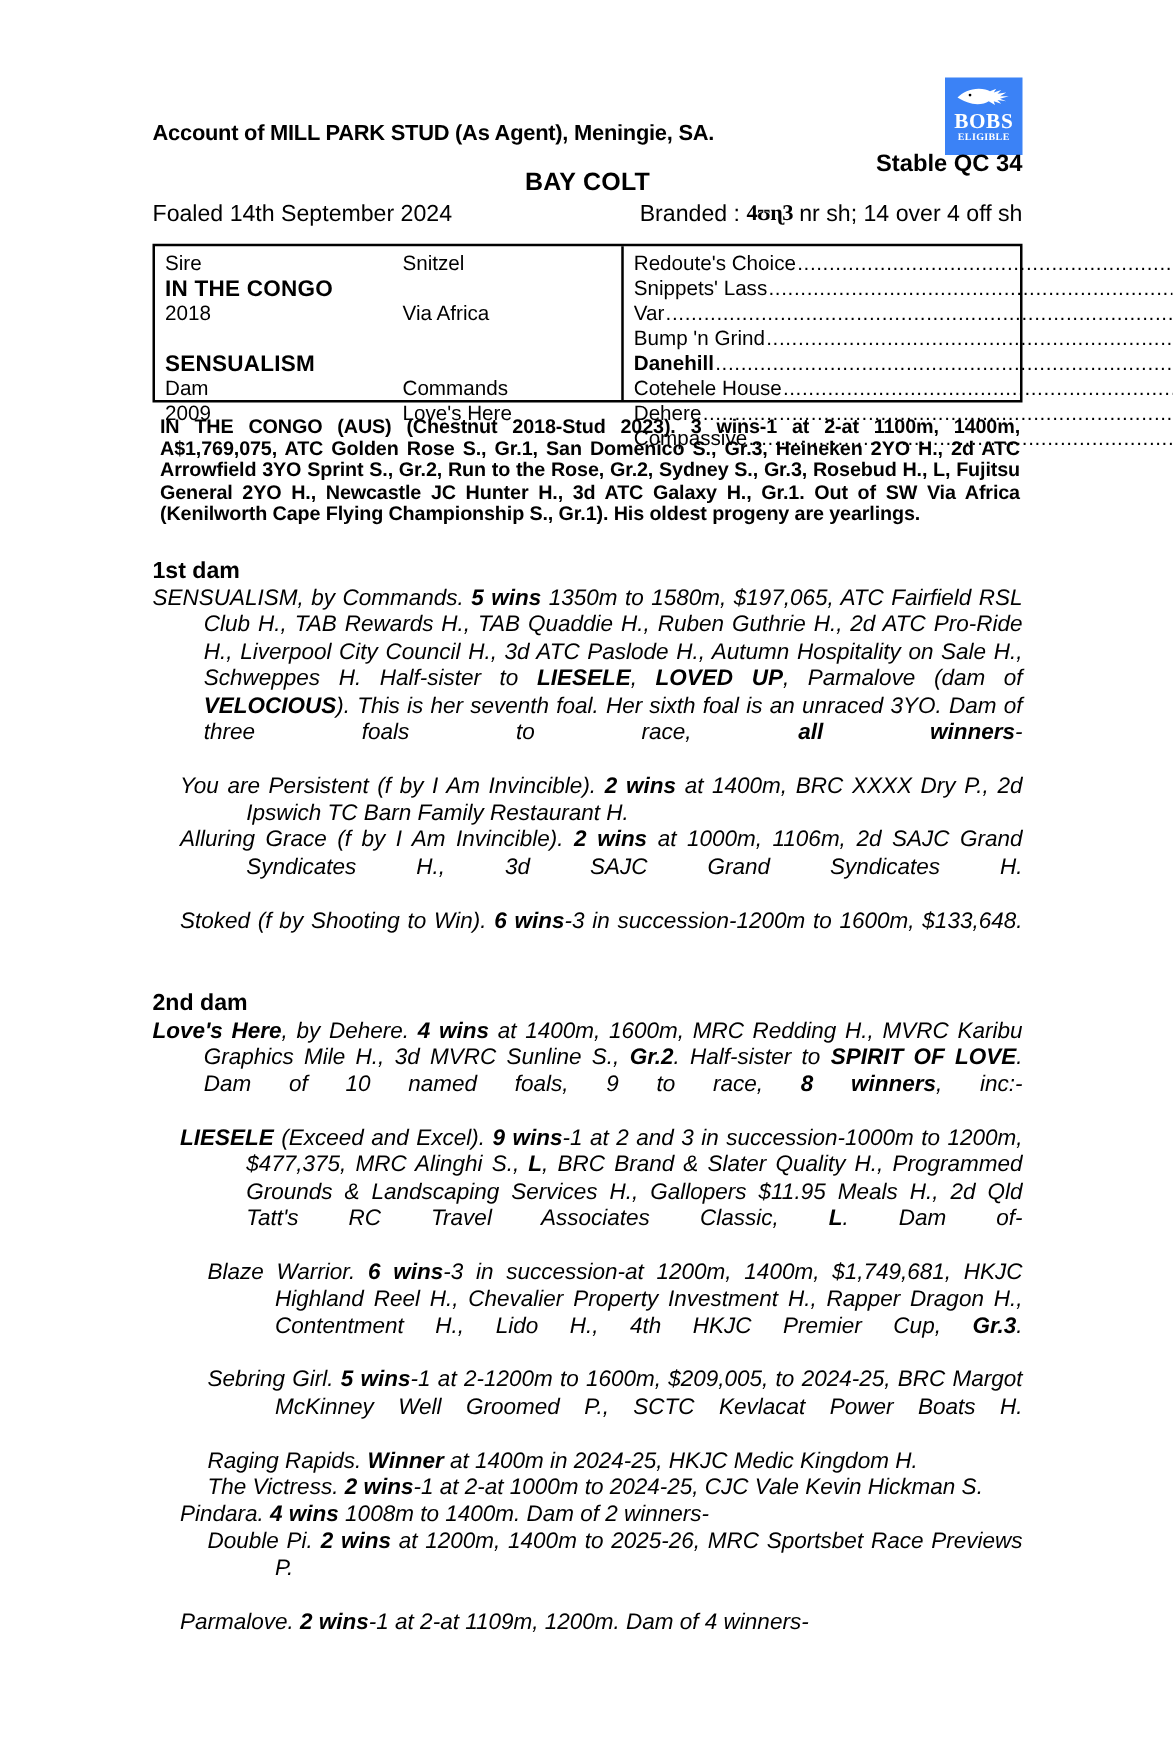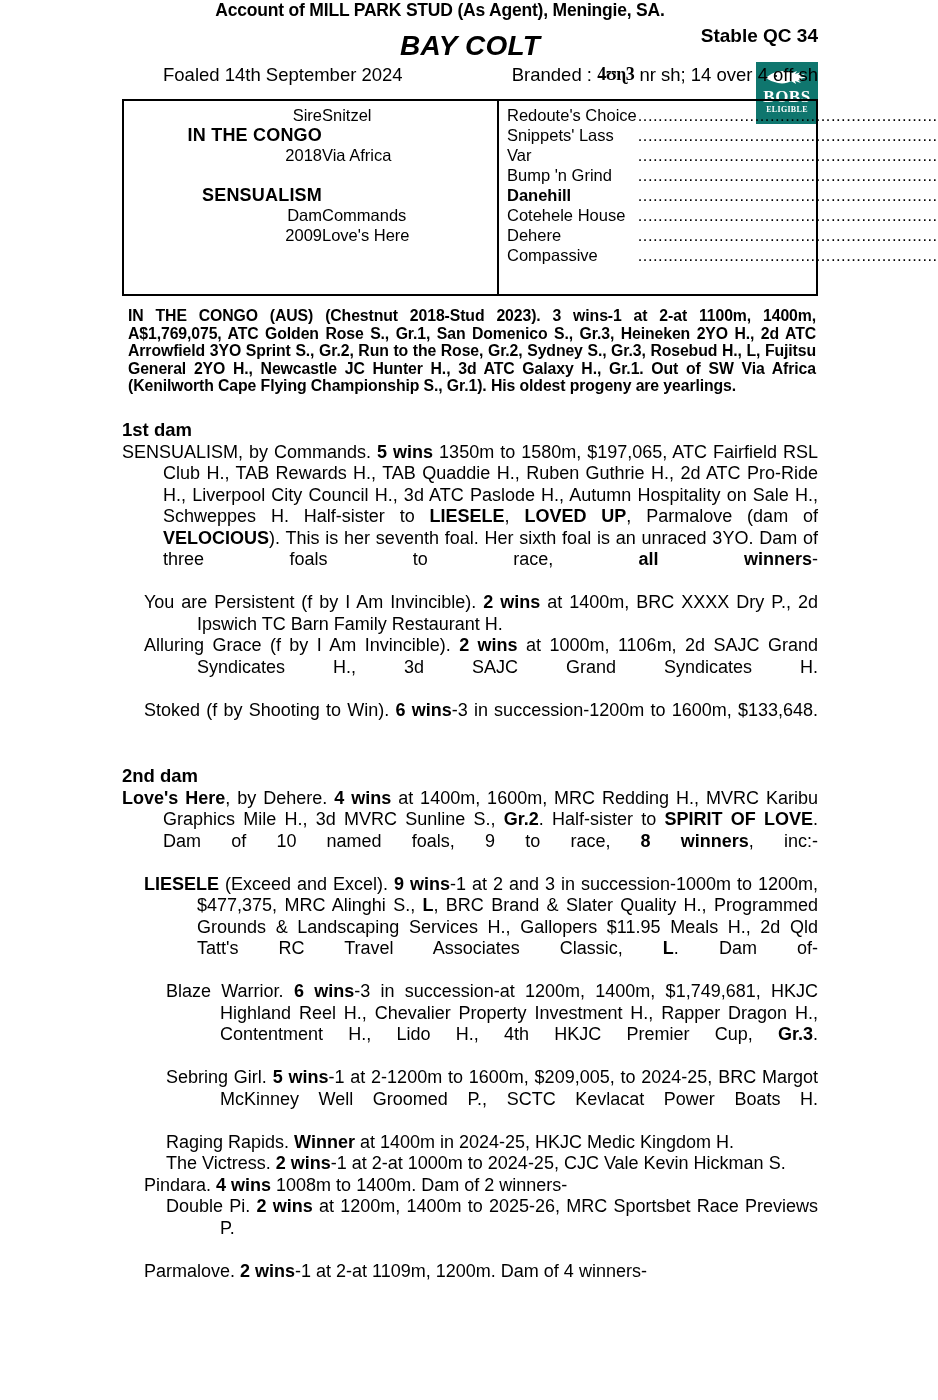--- a/index.html
+++ b/index.html
@@ -22,21 +22,21 @@
     padding: 0 120px 0 122px;
   }
 
   
   .bobs-logo {
     position: absolute;
     top: 62px;
     right: 120px;
     width: 62px;
     height: 62px;
-    background: #0f766e;
+    background: #3b82f6;
     color: #ffffff;
     text-align: center;
     overflow: hidden;
     margin-left: 37px;
   }
   .bobs-horse {
     margin: 5px auto 0;
     width: 46px;
     height: 20px;
     display: block;
@@ -52,24 +52,24 @@
   .bobs-sub {
     font-family: "Liberation Serif", serif;
     font-weight: bold;
     font-size: 8px;
     line-height: 9px;
     letter-spacing: 0.3px;
   }
 
   
   .account-line {
-    text-align: center;
     font-size: 17.5px;
     font-weight: bold;
     letter-spacing: -0.2px;
+    padding-top: 96px;
     padding-right: 60px;
     white-space: nowrap;
   }
   .lot-row {
     position: relative;
     height: 34px;
     margin-top: 7px;
   }
   .lot-left {
     position: absolute;
@@ -85,71 +85,68 @@
   .lot-gst {
     font-size: 15.5px;
     font-weight: normal;
     margin-left: 5px;
   }
   .lot-center {
     position: absolute;
     left: 50%;
     transform: translateX(-50%);
     bottom: 0;
-    font-size: 28px;
+    font-size: 20px;
     font-weight: bold;
     letter-spacing: 0.2px;
     white-space: nowrap;
-    font-style: italic;
   }
   .lot-right {
     position: absolute;
     right: 0;
     bottom: 15px;
     font-size: 19px;
     font-weight: bold;
     white-space: nowrap;
   }
   .foal-row {
     position: relative;
     height: 26px;
     margin-top: 2px;
   }
   .foaled {
     position: absolute;
     left: 0;
     top: 0;
     font-size: 18.5px;
     white-space: nowrap;
-    margin-left: 41px;
   }
   .branded {
     position: absolute;
     right: 0;
     top: 0;
     font-size: 18.5px;
     white-space: nowrap;
   }
   .brand-mark {
     font-family: Liberation Serif, serif;
     font-size: 18px;
     font-weight: bold;
     letter-spacing: -0.5px;
     vertical-align: 1px;
   }
 
   
   .ped-table {
     margin-top: 9px;
     border: 2px solid #000;
-    height: 197px;
+    height: 127px;
     box-sizing: border-box;
     display: flex;
     position: relative;
-    text-align: right;
   }
   .ped-divider {
     position: absolute;
     top: 0;
     bottom: 0;
     left: 373px;
     width: 2px;
     background: #000;
   }
   .ped-left {
@@ -221,20 +218,21 @@
     margin-bottom: 1px;
   }
   .dam-head.second { margin-top: 22px; }
 
   .ent {
     font-size: 18px;
     line-height: 21.5px;
     text-align: justify;
     text-justify: inter-word;
     margin: 0;
+    font-style: italic;
   }
   
   .ent.lvl0 { padding-left: 0;   text-indent: 0; }
   .ent.lvl0 > .hang { display: block; padding-left: 41px; text-indent: -41px; }
   .ent.lvl1 > .hang { display: block; padding-left: 75px; text-indent: -53px; }
   .ent.lvl2 > .hang { display: block; padding-left: 98px; text-indent: -54px; }
 
   .ent .hang:after {
     content: "";
     display: inline-block;

